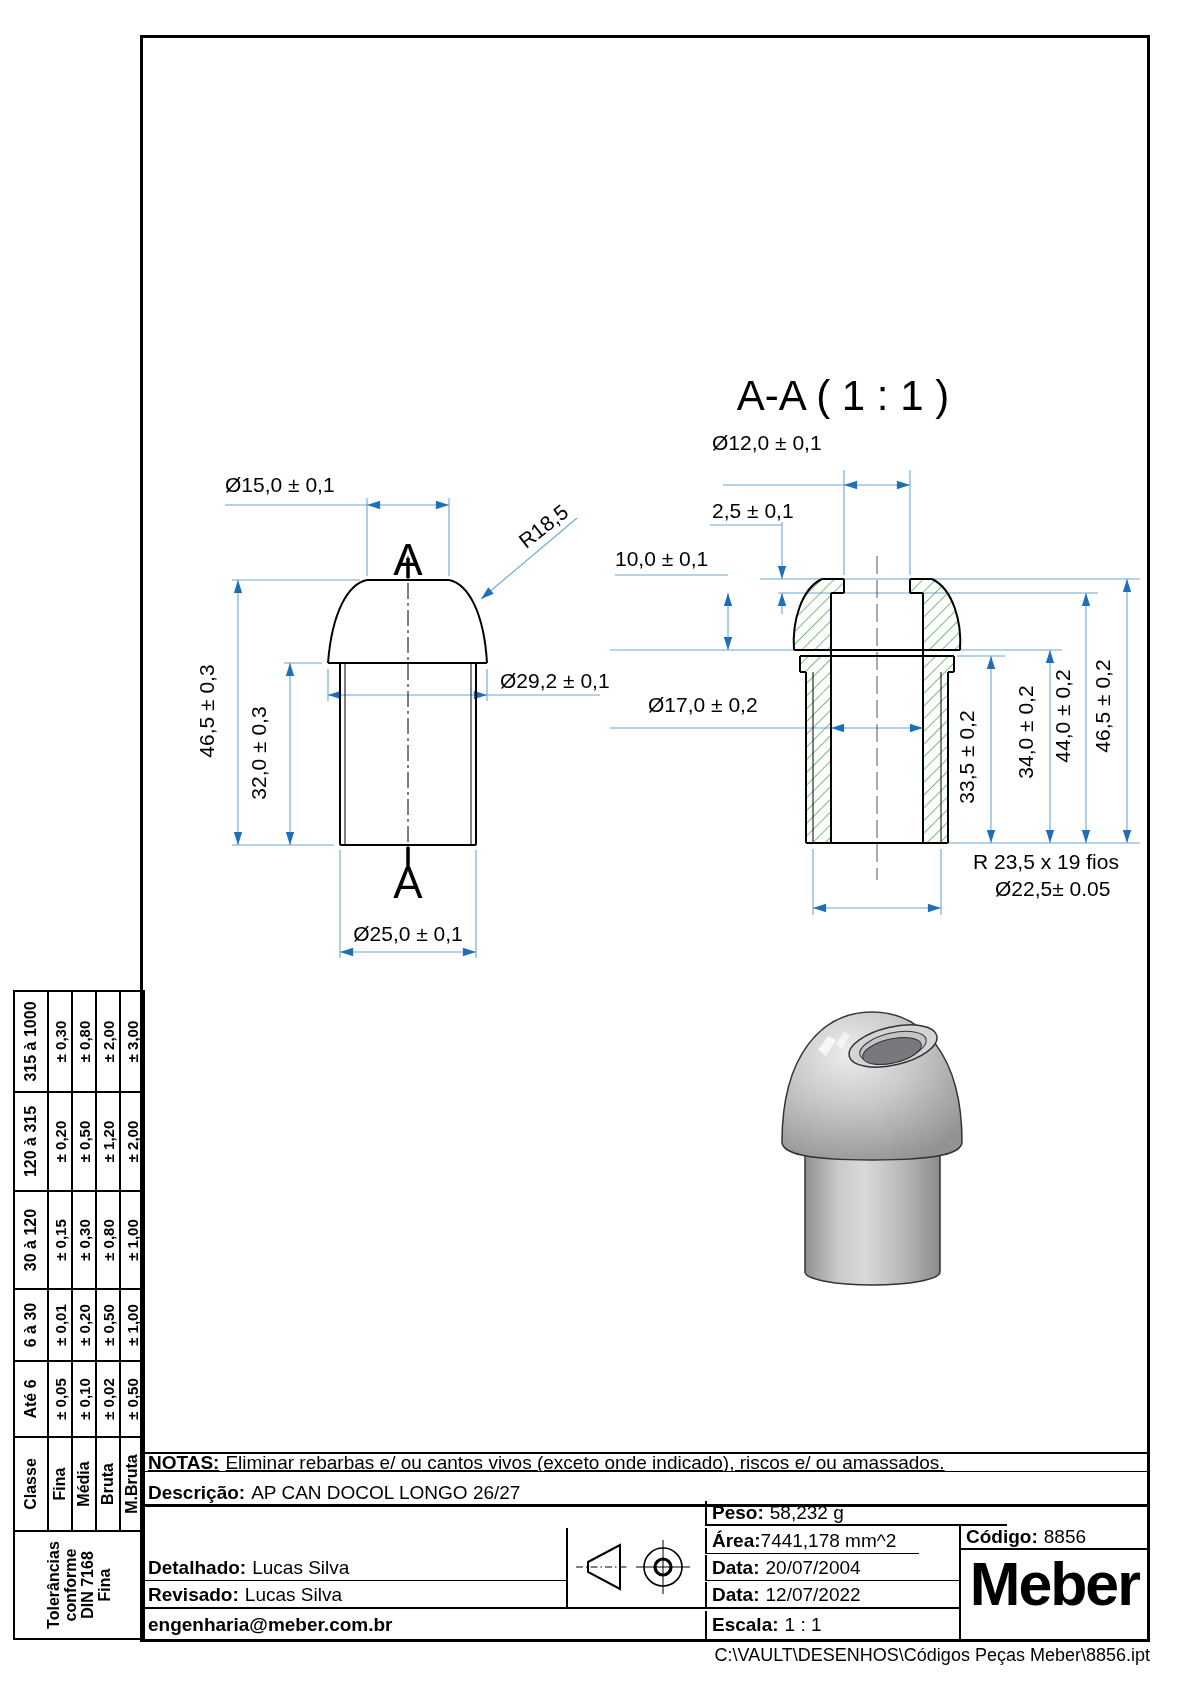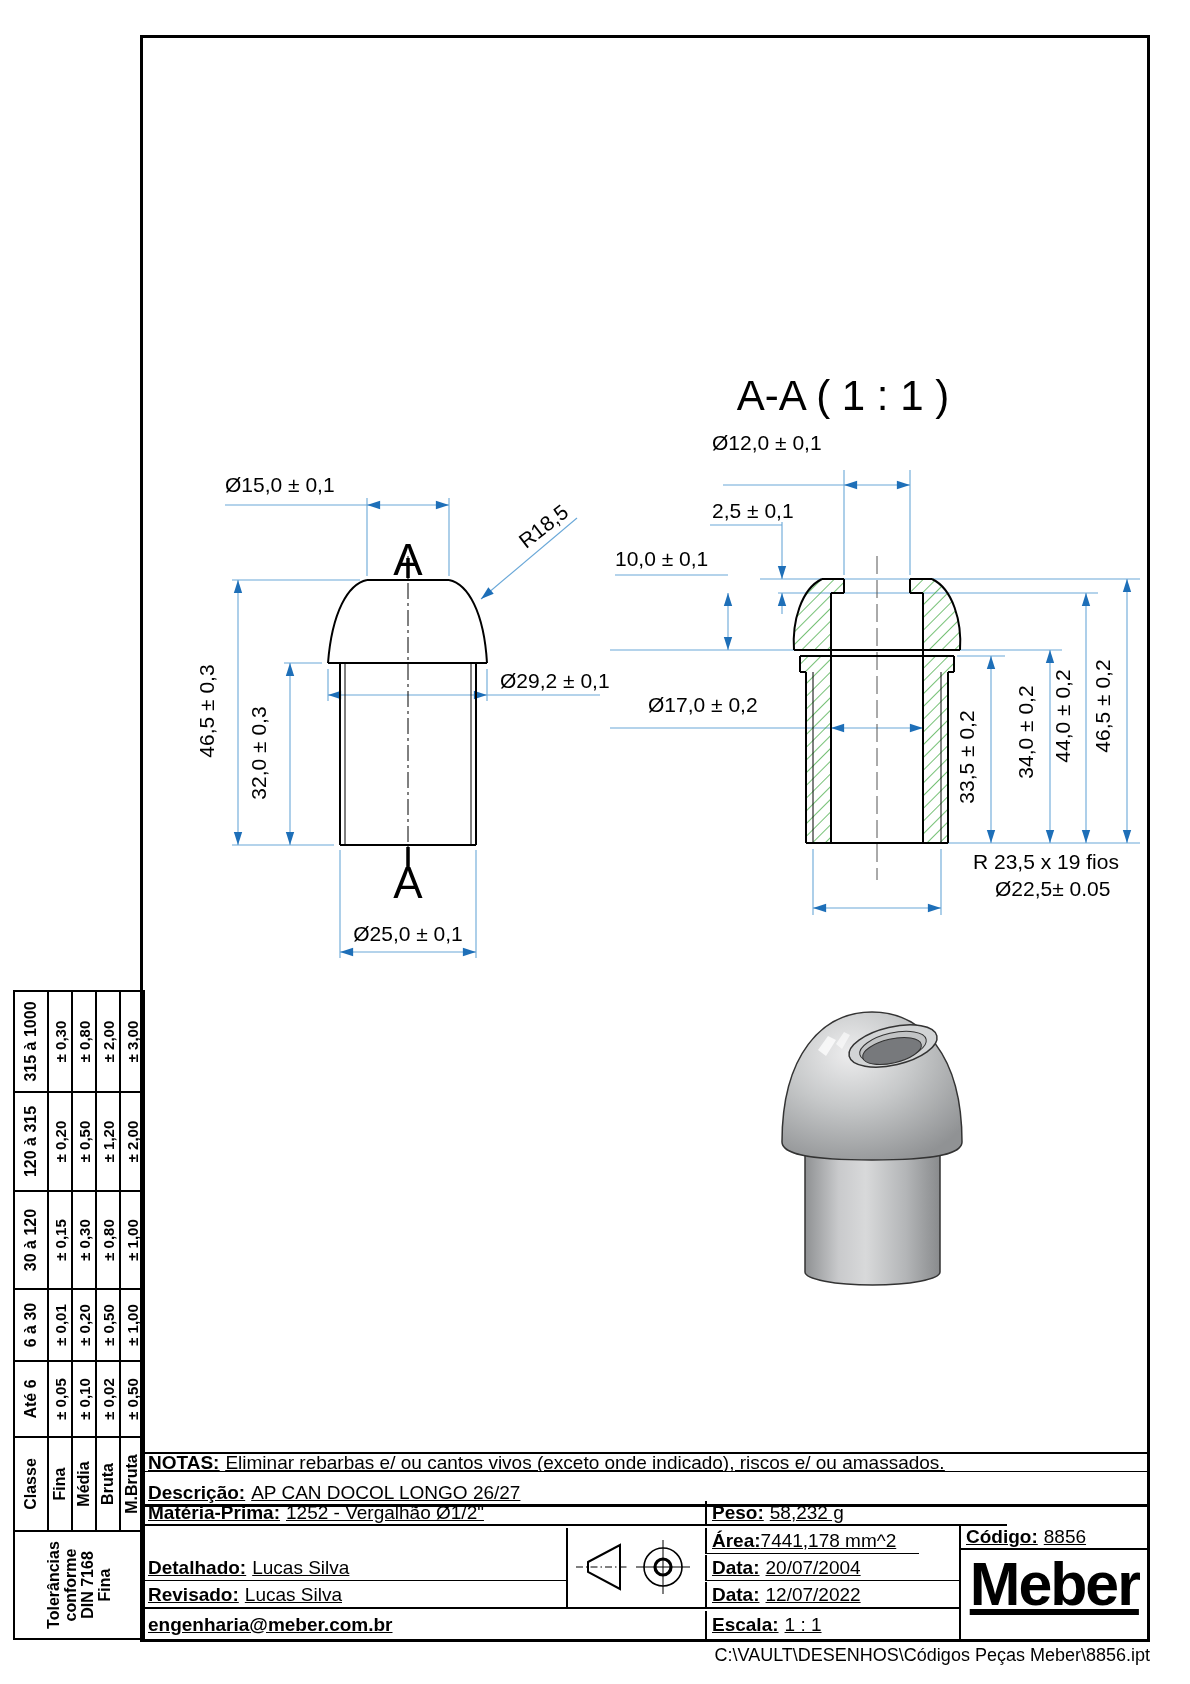--- a/index.html
+++ b/index.html
@@ -10,21 +10,21 @@
   .tol-wrap{position:absolute;left:13px;top:992px;width:130px;height:648px;}
   .tol-rot{width:648px;height:130px;transform:rotate(-90deg) translateX(-648px);transform-origin:0 0;}
   table.tol{border-collapse:collapse;table-layout:fixed;width:648px;height:130px;border:2px solid #000;}
   table.tol td{border:2px solid #000;text-align:center;vertical-align:middle;padding:0;font-weight:bold;overflow:hidden;white-space:nowrap;}
   td.tol-caption{font-size:16px;line-height:17px;font-weight:bold;}
   td.tol-h{font-size:16px;}
   td.tol-c{font-size:16px;}
   td.tol-v{font-size:15px;font-weight:600;}
   
   .tb{position:absolute;left:143px;top:1452px;width:1004px;height:187px;font-size:19px;}
-  .tb .cell{position:absolute;box-sizing:border-box;border-color:#000;border-style:solid;border-width:0;padding:0 0 0 5px;display:flex;align-items:center;white-space:nowrap;overflow:hidden;text-decoration:underline;}
+  .tb .cell{position:absolute;box-sizing:border-box;border-color:#000;border-style:solid;border-width:0;padding:0 0 0 5px;display:flex;align-items:center;white-space:nowrap;overflow:hidden;}
   .tb b{margin-right:6px;}
   .logo-cell{justify-content:center;padding:0!important;}
   .logo-text{font-weight:bold;font-size:62px;letter-spacing:-2px;transform:scaleX(0.98);}
   .u{text-decoration:underline;}
   .path-note{position:absolute;top:1645px;right:40px;font-size:18px;}
 </style>
 </head>
 <body>
 
 <div class="frame"></div>
@@ -248,24 +248,20 @@
 
   <div class="cell" style="left:0;top:0;width:1004px;height:20px;border-top-width:2px;border-bottom-width:1px;">
     <span class="u"><b>NOTAS:</b><span>Eliminar rebarbas e/ ou cantos vivos (exceto onde indicado), riscos e/ ou amassados.</span></span>
   </div>
 
   <div class="cell" style="left:0;top:30px;width:1004px;height:25px;border-bottom-width:3px;align-items:flex-end;">
     <b>Descrição:</b>
     <span>AP CAN DOCOL LONGO 26/27</span>
   </div>
 
-  <div class="cell" style="left:0;top:49px;width:562px;height:25px;border-bottom-width:2px;">
-    <b>Matéria-Prima:</b>
-    <span>1252 - Vergalhão Ø1/2"</span>
-  </div>
   <div class="cell" style="left:562px;top:49px;width:302px;height:25px;border-left-width:2px;border-bottom-width:2px;">
     <b>Peso:</b>
     <span>58,232 g</span>
   </div>
   <div class="cell" style="left:816px;top:49px;width:188px;height:25px;border-left-width:2px;border-bottom-width:2px;margin-top:24px;">
     <b>Código:</b>
     <span>8856</span>
   </div>
 
   <div class="cell" style="left:562px;top:76px;width:214px;height:26px;border-left-width:2px;border-bottom-width:1px;">

